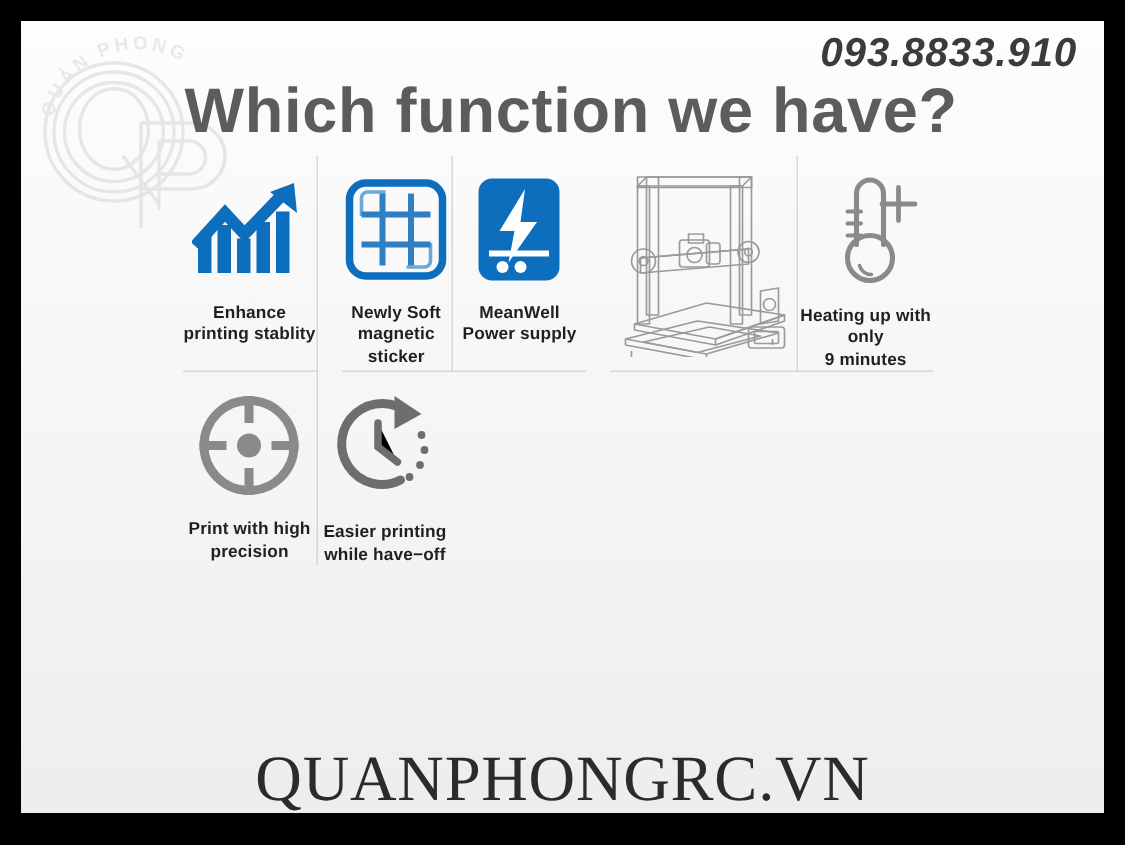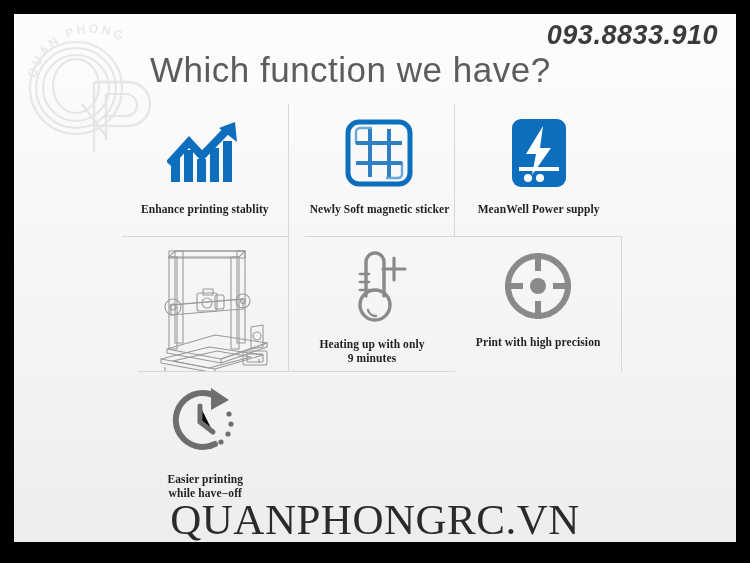--- a/index.html
+++ b/index.html
@@ -33,46 +33,45 @@
     right: 18px; top: 6px;
     font-size: 27px;
     font-weight: bold;
     font-style: italic;
     color: #3b3b3b;
     letter-spacing: .5px;
   }
 
   .title {
     position: absolute;
-    left: 136px; top: 36px;
-    font-size: 35px;
-    font-weight: 400;
+    left: 109px; top: 36px;
+    font-size: 42px;
+    font-weight: 700;
     color: #5c5c5c;
     letter-spacing: .5px;
     white-space: nowrap;
   }
 
   
   .corner-logo {
     position: absolute;
     left: 6px; top: -2px;
     width: 140px; height: 145px;
     opacity: .5;
     pointer-events: none;
   }
 
   
   .grid {
     position: absolute;
     left: 108px; top: 90px;
     width: 500px; height: 400px;
     display: grid;
-    grid-template-columns: 1fr 1fr 1fr;
+    grid-template-columns: 1fr 1fr 1fr 1fr 1fr;
     grid-template-rows: 1fr 1fr 1fr;
-    font-family: Liberation Serif, serif;
   }
 
   .cell {
     position: relative;
     display: flex;
     flex-direction: column;
     align-items: center;
     justify-content: flex-start;
     padding-top: 6px;
   }

